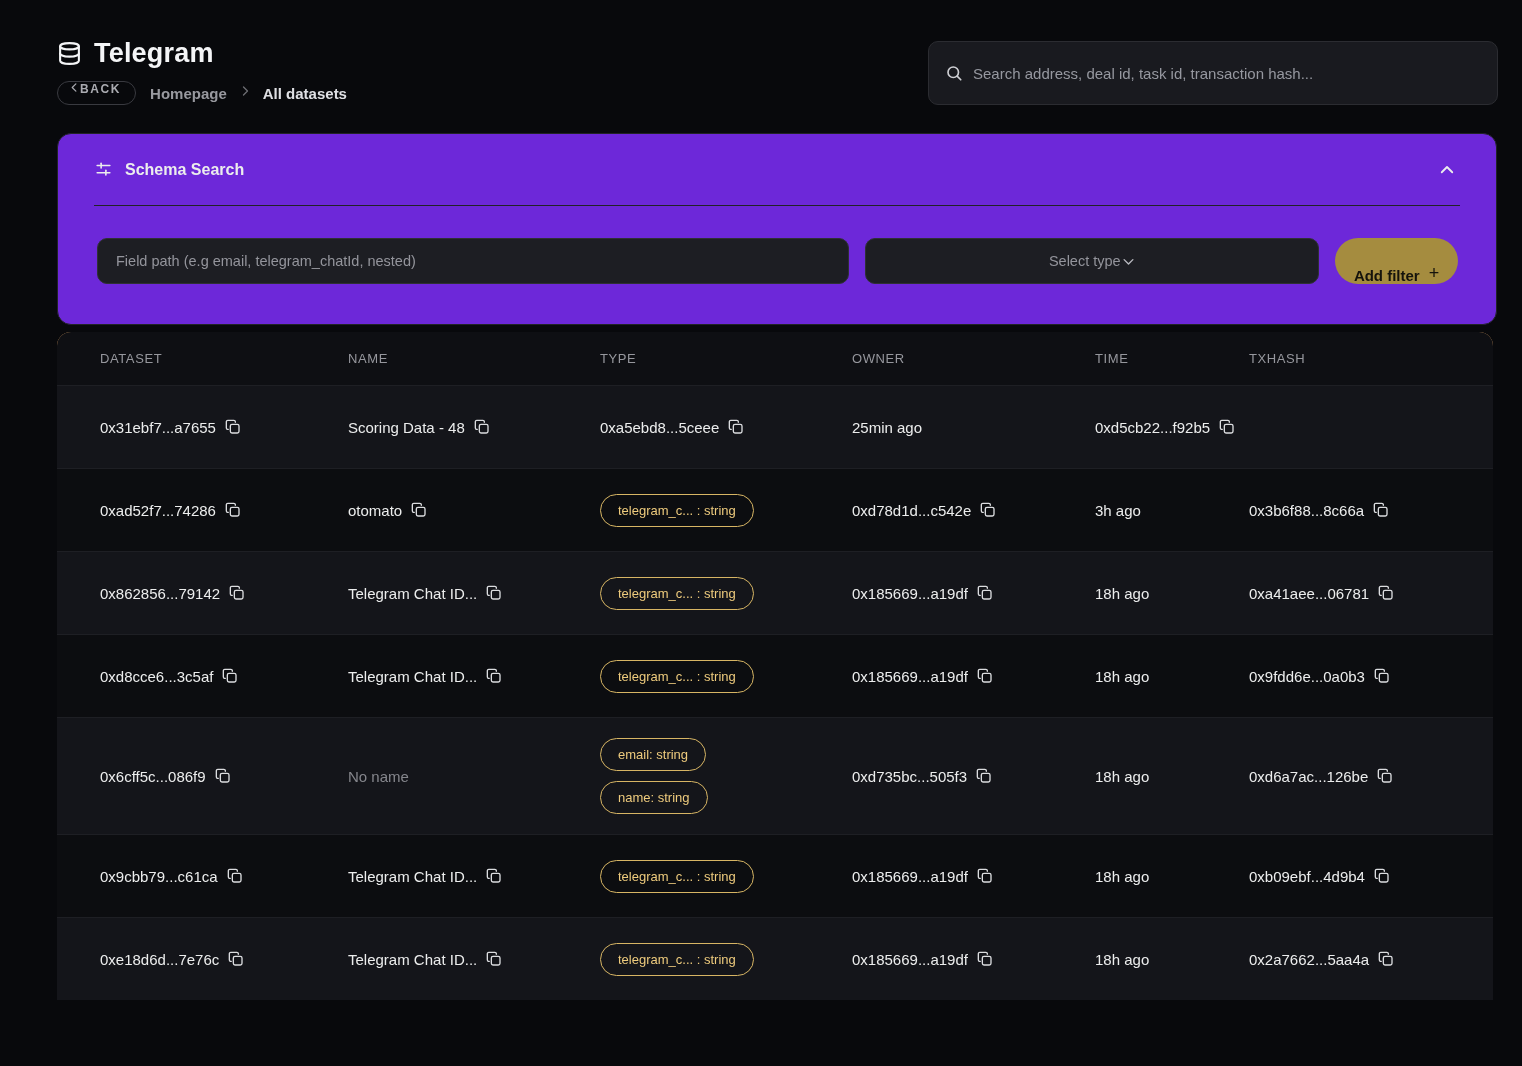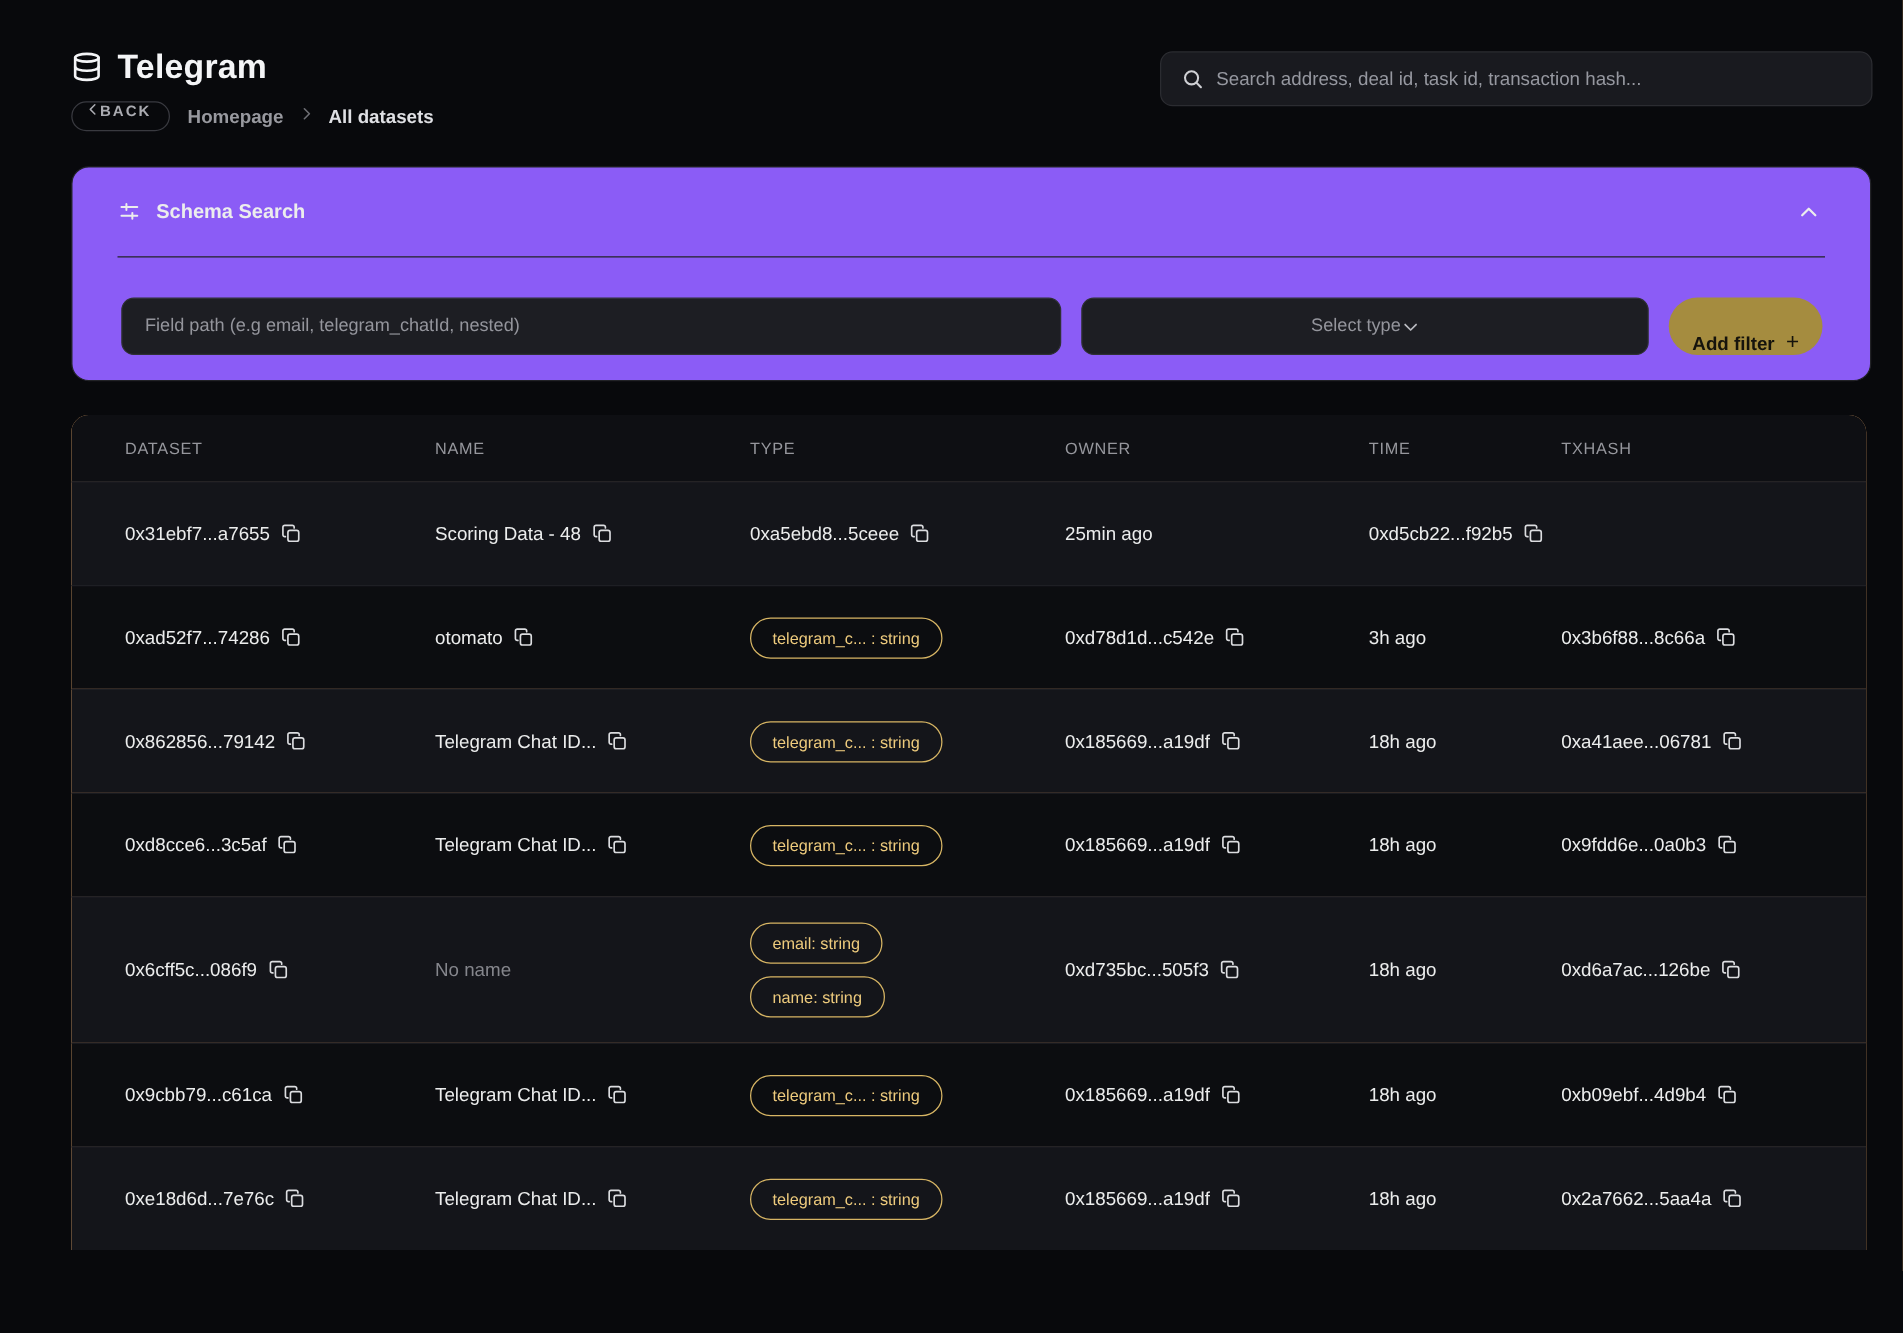--- a/index.html
+++ b/index.html
@@ -7,21 +7,21 @@
   body { font-family:"Liberation Sans", sans-serif; }
   .page {
     position:relative; width:1522px; height:1066px;
     background:#08090c; color:#e9eaee; overflow:hidden;
   }
   
   .app-title-wrap { position:absolute; left:57px; top:38px; display:flex; align-items:center; gap:12px; }
   .db-icon svg { display:block; }
   .app-title { font-size:27px; font-weight:800; letter-spacing:0.2px; color:#f4f5f7; }
   .search-bar {
-    position:absolute; left:928px; top:41px; width:570px; height:44px;
+    position:absolute; left:928px; top:41px; width:570px; height:64px;
     background:#191a1f; border:1px solid #2b2c31; border-radius:10px;
     display:flex; align-items:center; gap:10px; padding:0 16px;
   }
   .search-bar input {
     flex:1; background:transparent; border:none; outline:none;
     color:#d4d5d9; font-size:15px; font-family:inherit;
   }
   .search-bar input::placeholder { color:#9698a0; }
   
   .crumb-row { position:absolute; left:57px; top:79px; height:28px; display:flex; align-items:center; gap:14px; }
@@ -30,22 +30,22 @@
     border:1px solid #393a40; border-radius:999px; background:transparent;
     color:#aaabb1; font-size:12px; letter-spacing:1.6px; font-weight:600; cursor:pointer;
     font-family:inherit;
   }
   .crumb { display:flex; align-items:flex-start; gap:12px; font-size:15px; font-weight:700; }
   .crumb-home { color:#98999f; }
   .crumb-sep { color:#6d6e74; display:flex; }
   .crumb-current { color:#dfe0e4; }
   
   .schema-panel {
-    position:absolute; left:57px; top:133px; width:1440px; height:172px;
-    border:1px solid #222327; border-radius:14px; background:#8b5cf6;
+    position:absolute; left:57px; top:133px; width:1440px; height:192px;
+    border:1px solid #222327; border-radius:14px; background:#6d28d9;
   }
   .schema-head { position:absolute; left:36px; right:36px; top:0; height:72px;
     display:flex; align-items:center; gap:12px; border-bottom:1px solid #222327; }
   .schema-title { font-size:16px; font-weight:600; color:#eceded; }
   .schema-collapse { margin-left:auto; background:none; border:none; cursor:pointer; display:flex; padding:4px; }
   .schema-body { position:absolute; left:39px; top:104px; right:38px; display:flex; gap:16px; }
   .field-input {
     width:753px; height:46px; background:#1d1e23; border:1px solid #2f3035; border-radius:10px;
     color:#d4d5d9; font-size:14.5px; padding:0 18px; outline:none; font-family:inherit;
   }

